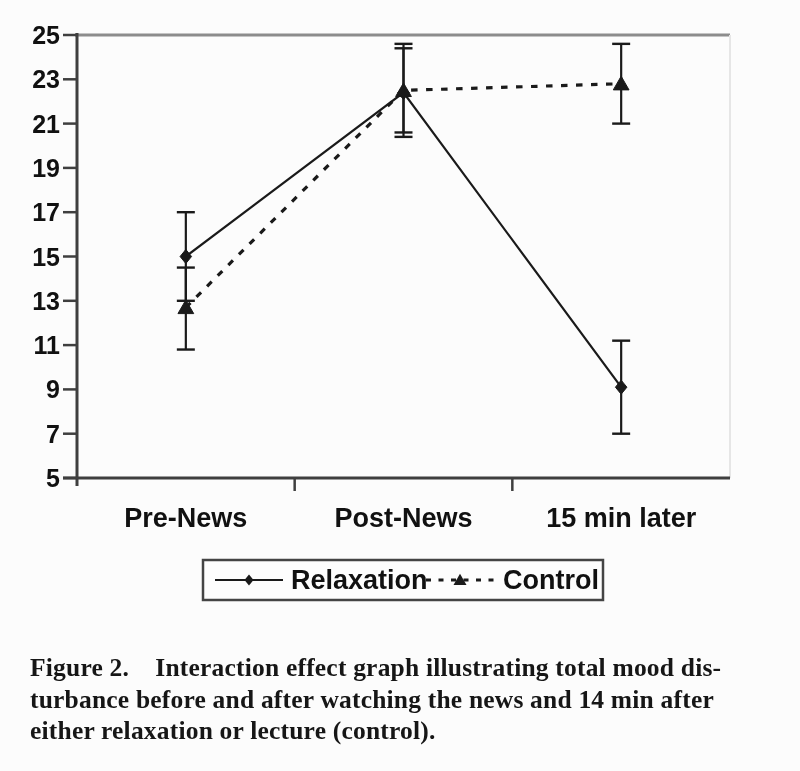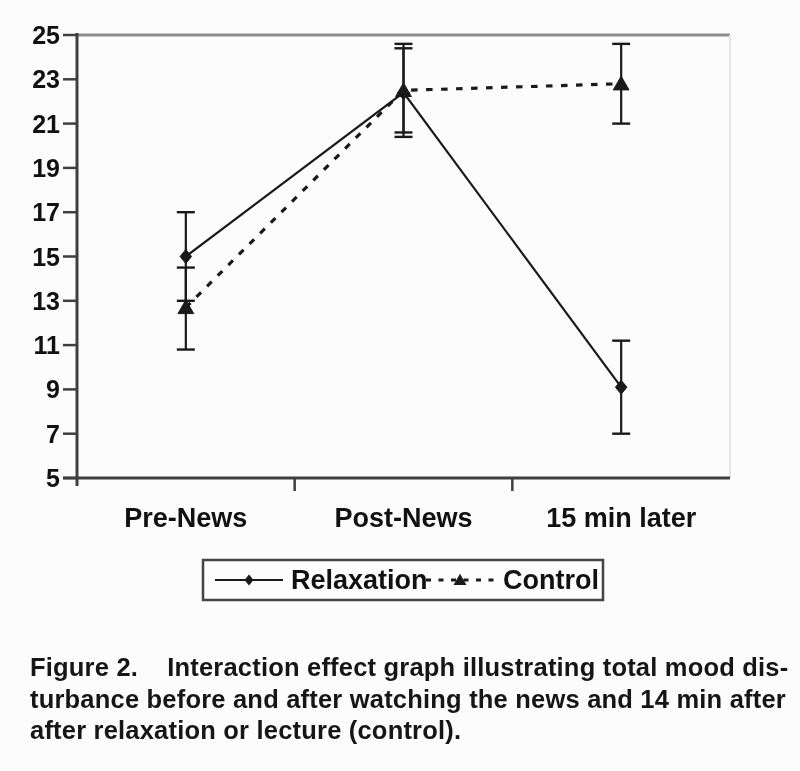--- a/index.html
+++ b/index.html
@@ -9,21 +9,21 @@
     font-family:"Liberation Sans",sans-serif;
     position:relative;
     overflow:hidden;
   }
   .page{position:absolute;inset:0;}
   #chart{position:absolute;left:0;top:0;}
   .caption{
     position:absolute;
     left:30px;top:652px;
     width:745px;
-    font-family:Liberation Sans, sans-serif;
+    font-family:Liberation Serif, serif;
     font-weight:bold;
     font-size:25.5px;
     line-height:31.5px;
     color:#161616;
     letter-spacing:0.2px;
   }
   .caption span{display:block;white-space:pre;}
 </style>
 </head>
 <body>
@@ -91,15 +91,15 @@
       <line x1="215" y1="580" x2="283" y2="580" stroke="#1a1a1a" stroke-width="2.2"></line>
       <path d="M249,574.5 L253.51,580 L249,585.5 L244.49,580 Z" fill="#1a1a1a"></path>
       <text x="291" y="589" text-anchor="start" font-size="27" font-family="&quot;Liberation Sans&quot;,sans-serif" font-weight="bold" fill="#111">Relaxation</text>
       <line x1="426" y1="580" x2="496" y2="580" stroke="#1a1a1a" stroke-width="3" stroke-dasharray="5 7.5"></line>
       <path d="M460,573.8 L466.51,585.084 L453.49,585.084 Z" fill="#1a1a1a"></path>
       <text x="503" y="589" text-anchor="start" font-size="27" font-family="&quot;Liberation Sans&quot;,sans-serif" font-weight="bold" fill="#111">Control</text>
     </svg>
   <div class="caption">
     <span>Figure 2.    Interaction effect graph illustrating total mood dis-</span>
     <span>turbance before and after watching the news and 14 min after</span>
-    <span>after relaxation or lecture (control).</span>
+    <span>either relaxation or lecture (control).</span>
   </div>
 </div>
 
 </body></html>

